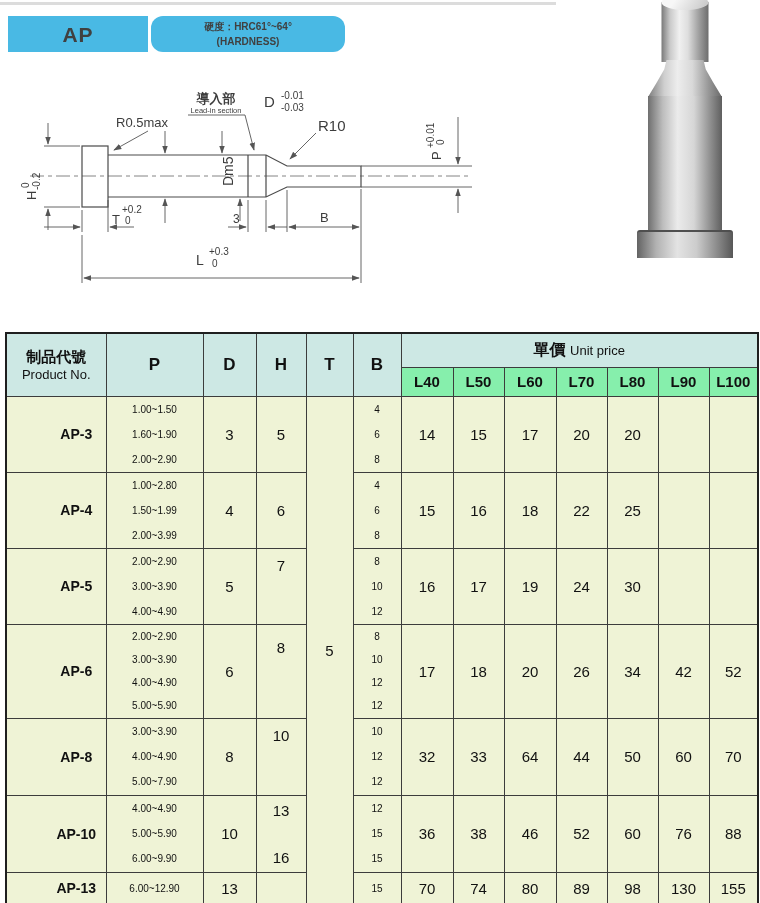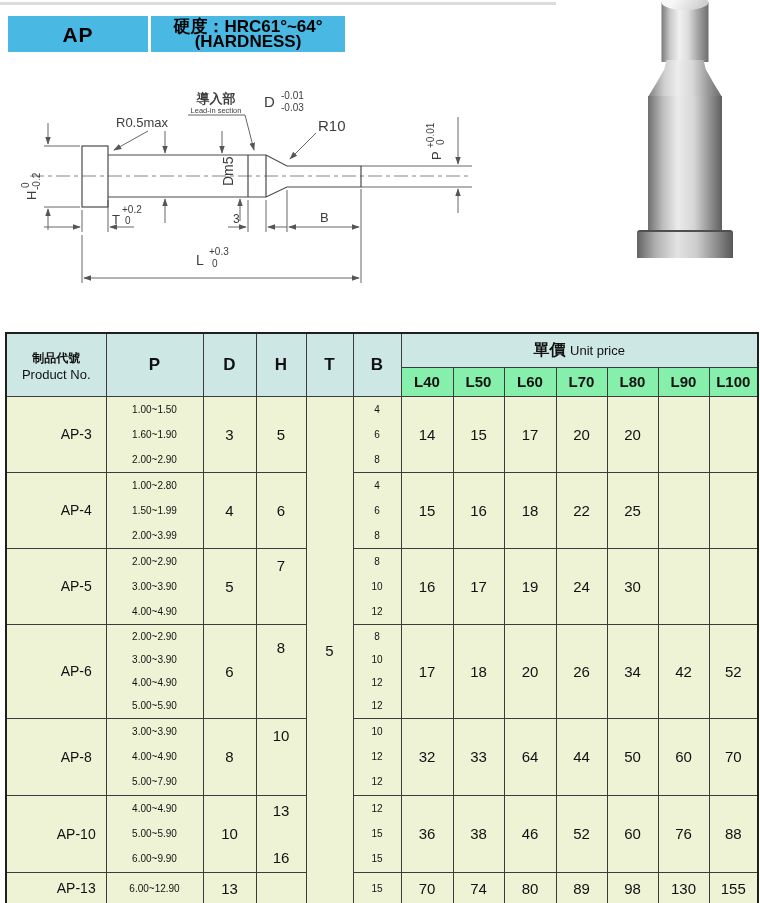--- a/index.html
+++ b/index.html
@@ -2,25 +2,25 @@
 <html><head>
 <meta charset="utf-8">
 <style>
   html,body{margin:0;padding:0;background:#fff;}
   #page{position:relative;width:760px;height:903px;background:#fff;overflow:hidden;
         font-family:"Liberation Sans",sans-serif;color:#111;}
   .top-edge{position:absolute;left:0;top:2px;width:556px;height:3px;background:#dcdcdc;}
 
   
   .banner{position:absolute;left:8px;top:16px;width:522px;height:36px;display:flex;gap:3px;}
-  .banner .seg{background:#49b9e4;color:#000000;display:flex;flex-direction:column;
+  .banner .seg{background:#49b9e4;color:#404040;display:flex;flex-direction:column;
                justify-content:center;align-items:center;font-weight:bold;line-height:15px;}
   .seg.model{width:140px;font-size:21px;letter-spacing:1px;}
   .seg.mat{width:182px;font-size:13px;}
-  .seg.hard{width:194px;font-size:17px;}
+  .seg.hard{width:194px;font-size:10px;border-radius:12px;}
 
   
   .drawing{position:absolute;left:0;top:55px;}
   .drawing text{fill:#3d3d3d;font-family:"Liberation Sans",sans-serif;}
   .ln{stroke:#4a4a4a;stroke-width:1.2;fill:none;}
   .dm{stroke:#555;stroke-width:0.9;fill:none;}
   .cl{stroke:#666;stroke-width:0.8;stroke-dasharray:14 4 4 4;fill:none;}
 
   
   .photo{position:absolute;left:612px;top:0;width:146px;height:258px;overflow:hidden;}
@@ -37,24 +37,24 @@
   .p-flange{top:230px;width:96px;height:28px;border-top:2px solid #4f4f4f;border-radius:3px 3px 0 0;
      background:linear-gradient(to right,#636363,#b2b2b2 20%,#e3e3e3 42%,#cccccc 62%,#868686 85%,#575757);}
 
   
   table.spec{position:absolute;left:5px;top:332px;width:752px;border-collapse:collapse;
              table-layout:fixed;border:2px solid #1f1f1f;}
   .spec th,.spec td{border:1px solid #3c3c3c;text-align:center;vertical-align:middle;padding:0;}
   .spec th{background:#cde8e4;font-weight:bold;}
   .spec .lrow th{background:#86efac;font-size:15px;}
   .spec td{background:#eff3d6;font-size:15px;}
-  .hd-cn{font-size:12px;} .hd-en{font-size:13px;font-weight:normal;display:block;margin-top:0;}
+  .hd-cn{font-size:15px;} .hd-en{font-size:13px;font-weight:normal;display:block;margin-top:0;}
   .col-letter{font-size:17px;}
   .up-cn{font-size:16px;} .up-en{font-size:13px;font-weight:normal;text-align:right;}
-  td.no{font-weight:normal;font-size:14px;padding-left:40px;}
+  td.no{font-weight:bold;font-size:14px;padding-left:40px;}
   td.pcell div,td.bcell div{font-size:10px;line-height:25px;}
   tr.r6 td.pcell div,tr.r6 td.bcell div{line-height:23px;}
   td.h-top{vertical-align:top;}
   td.h-top div{padding-top:8px;}
   tr.r6 td.h-top div{padding-top:14px;}
   td.h-split .wrap{display:flex;flex-direction:column;justify-content:space-between;height:64px;margin:5px 0 4px;}
 </style>
 </head>
 <body>
 

